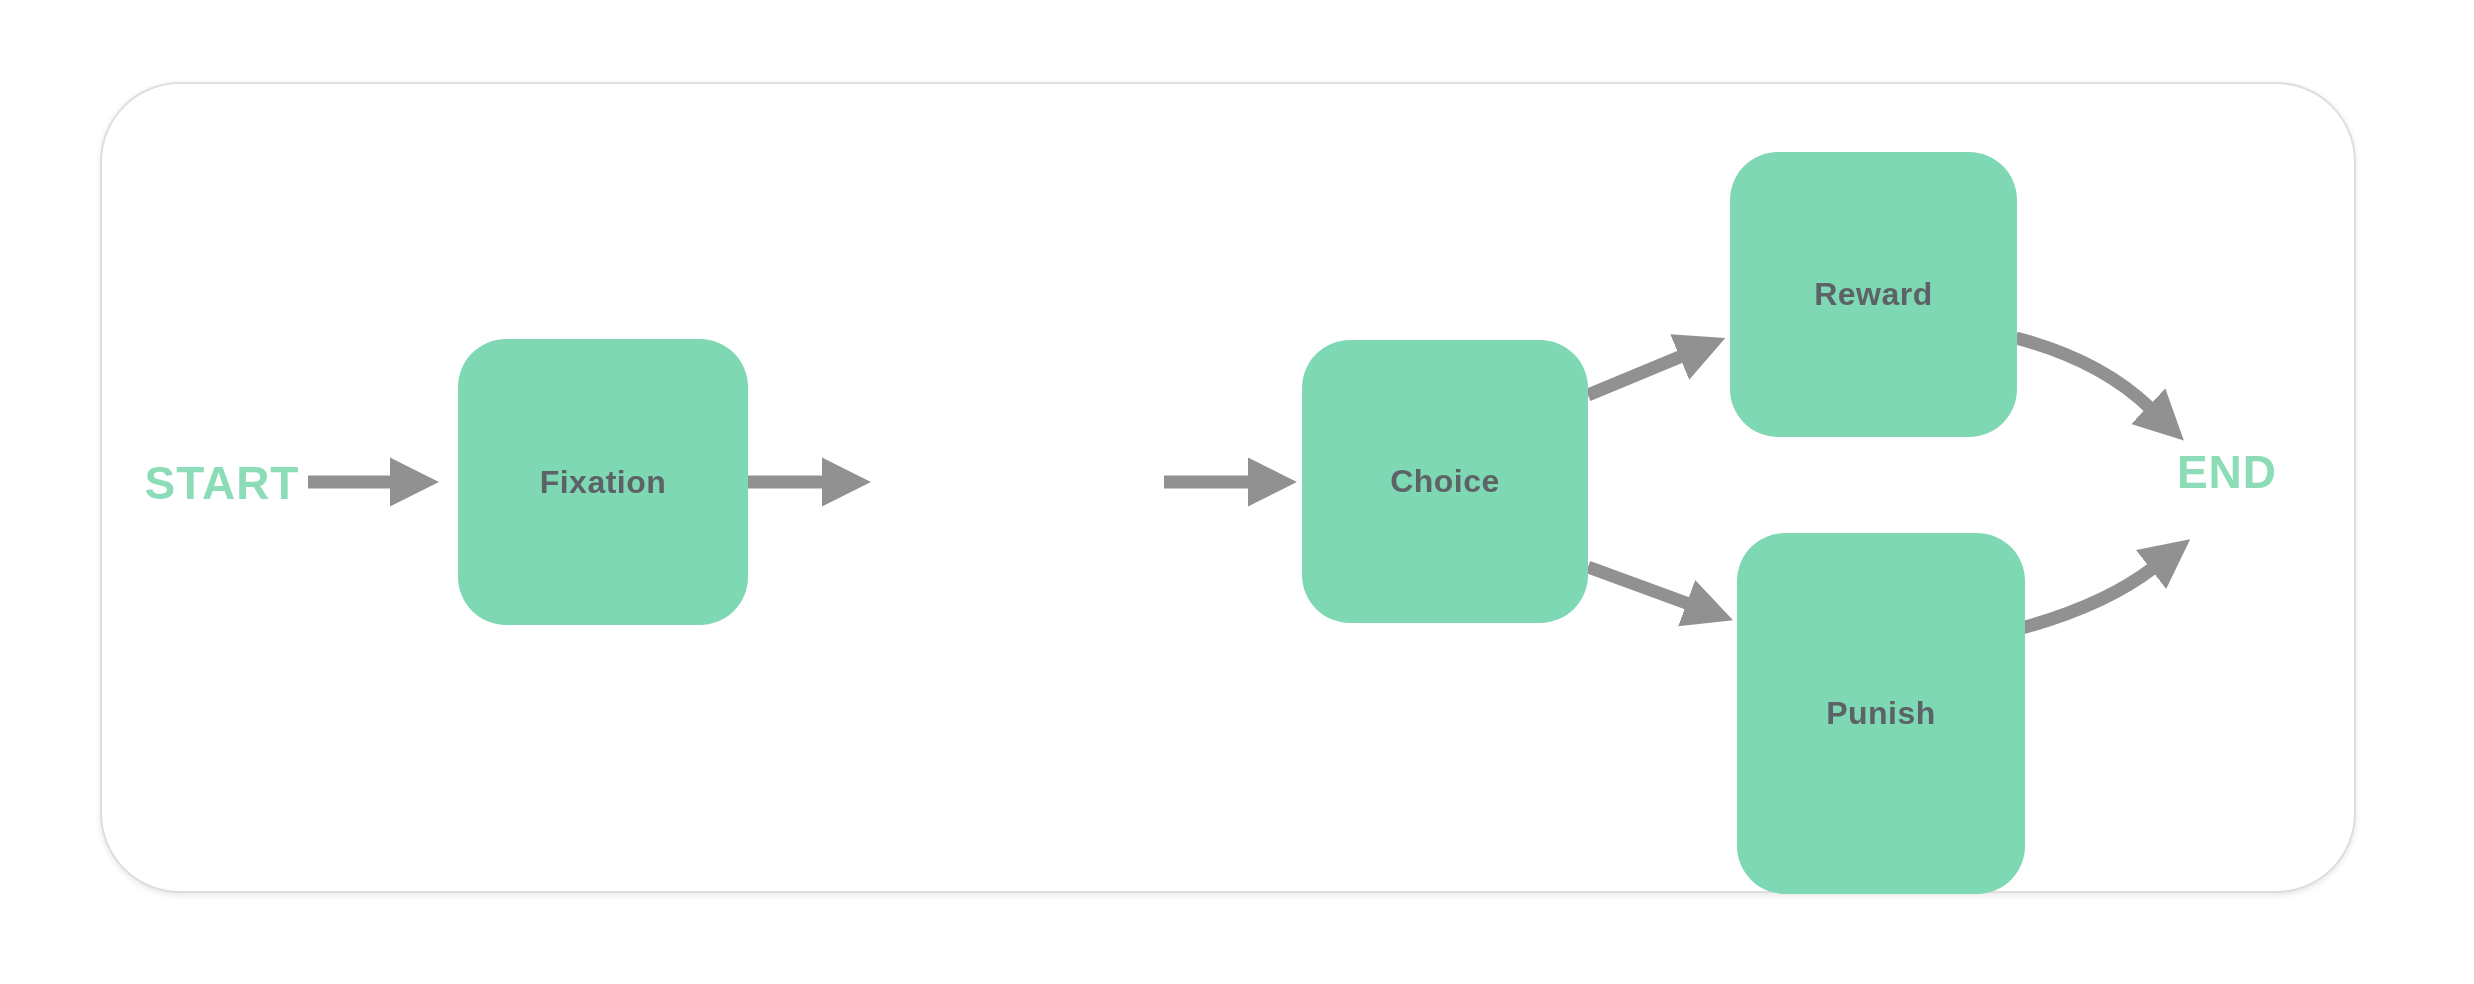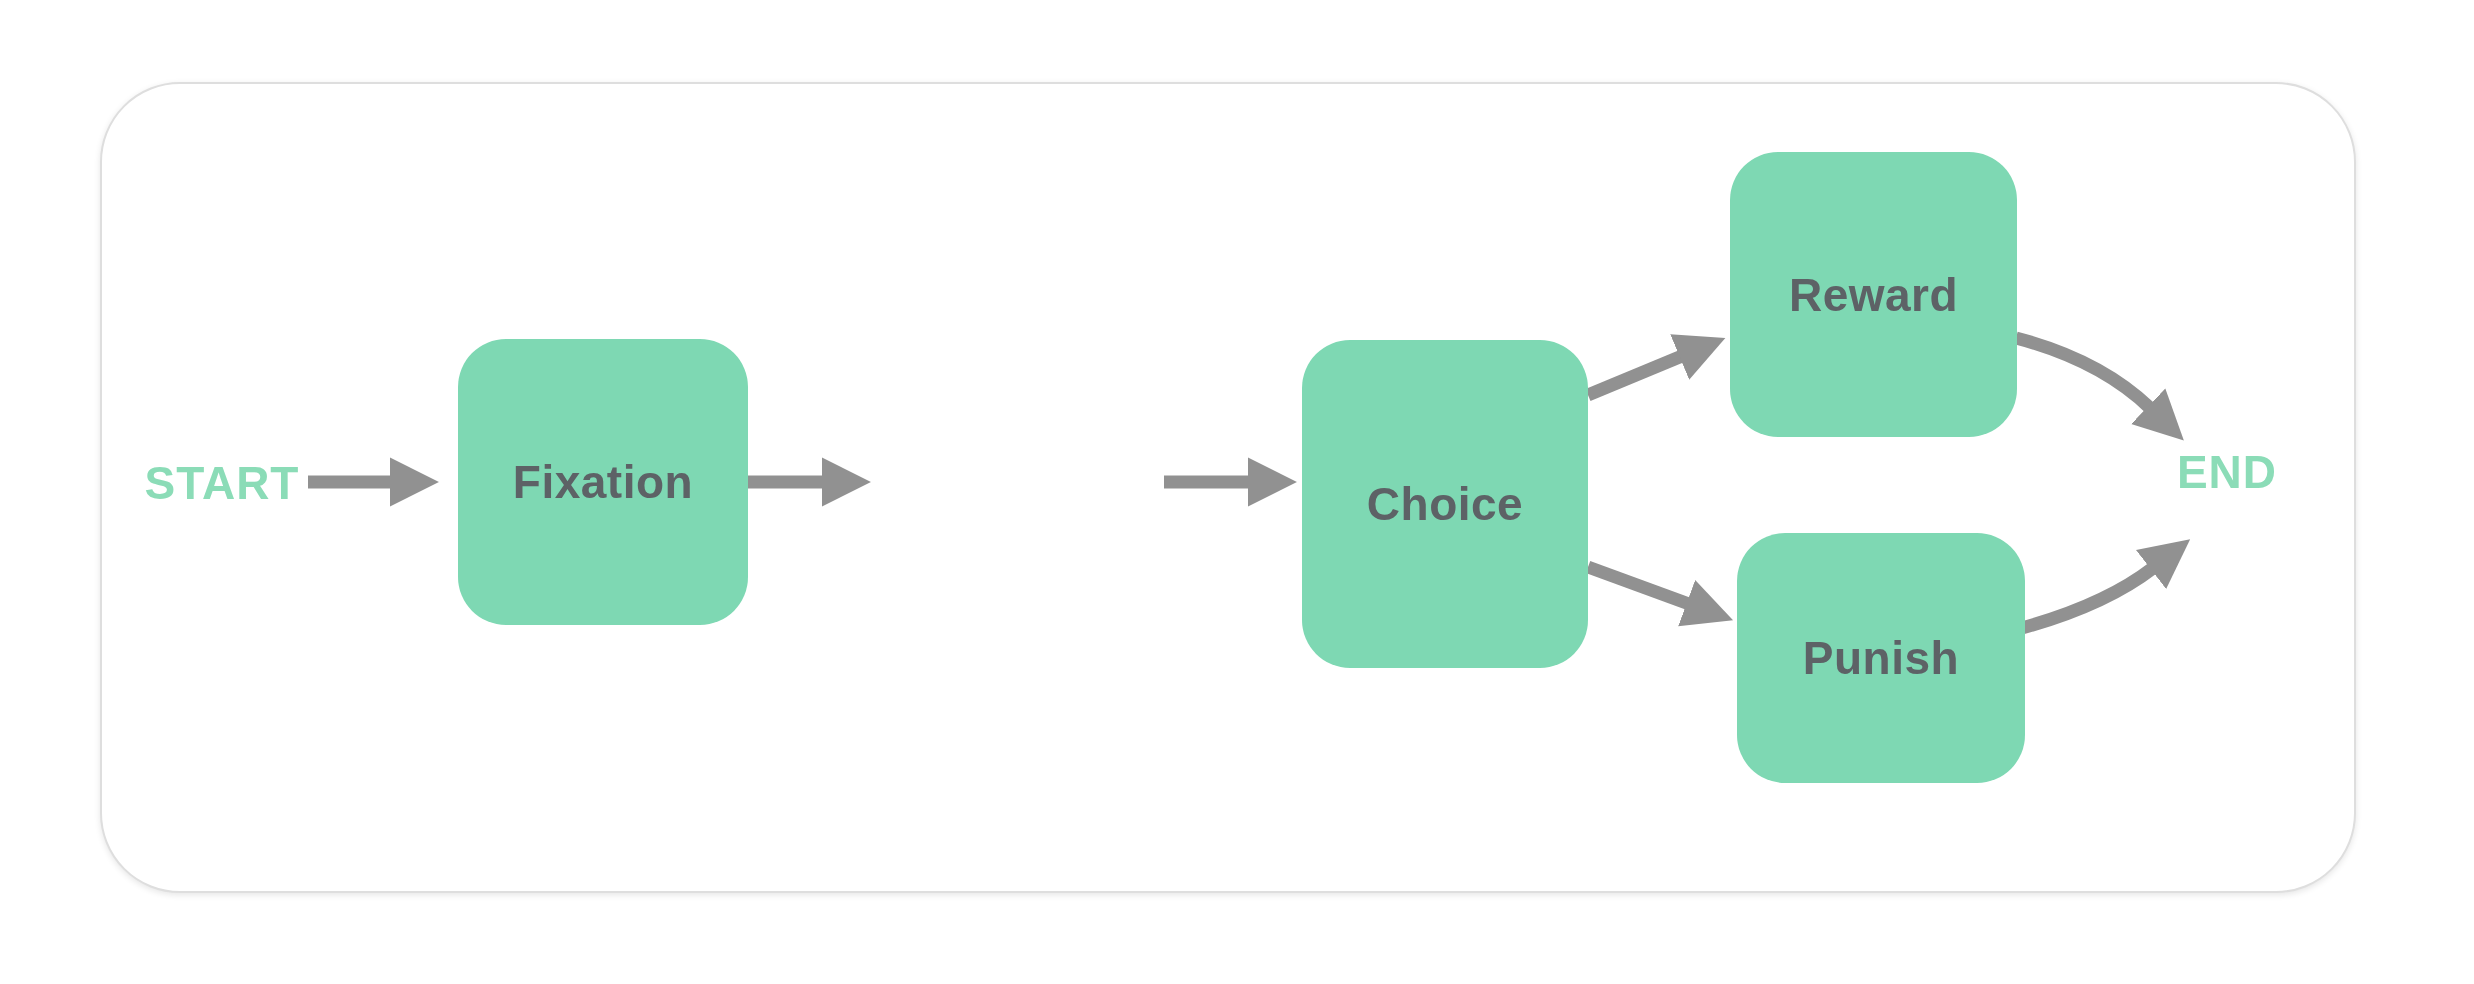--- a/index.html
+++ b/index.html
@@ -38,30 +38,30 @@
   .node {
     position: absolute;
     background: var(--node-fill, #7ed8b3);
     border-radius: 48px;
     display: flex;
     align-items: center;
     justify-content: center;
   }
   .node-label {
     color: var(--node-text, #5d6266);
-    font-size: 46px;
+    font-size: 32px;
     font-weight: bold;
     letter-spacing: 0.5px;
     white-space: nowrap;
   }
   .node-fixation { left: 445px; top: 339px; width: 290px; height: 286px; margin-left: 13px; }
   .node-stimulus { left: 874px; top: 338px; width: 288px; height: 286px; }
-  .node-choice   { left: 1302px; top: 340px; width: 286px; height: 328px; }
+  .node-choice   { left: 1302px; top: 340px; width: 286px; height: 283px; }
   .node-reward   { left: 1730px; top: 152px; width: 287px; height: 285px; }
-  .node-punish   { left: 1737px; top: 533px; width: 288px; height: 250px; }
+  .node-punish   { left: 1737px; top: 533px; width: 288px; height: 361px; }
   .terminal {
     position: absolute;
     transform: translate(-50%, -50%);
     color: var(--terminal-color, #8bdcb7);
     font-size: 46px;
     font-weight: bold;
     letter-spacing: 1px;
     white-space: nowrap;
   }
   .terminal-start { left: 222px; top: 483px; }

